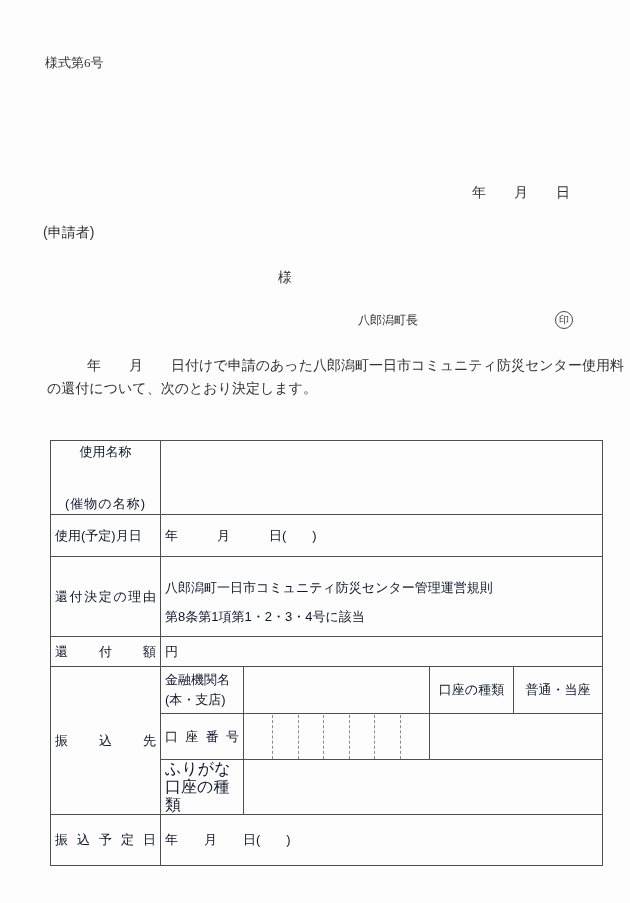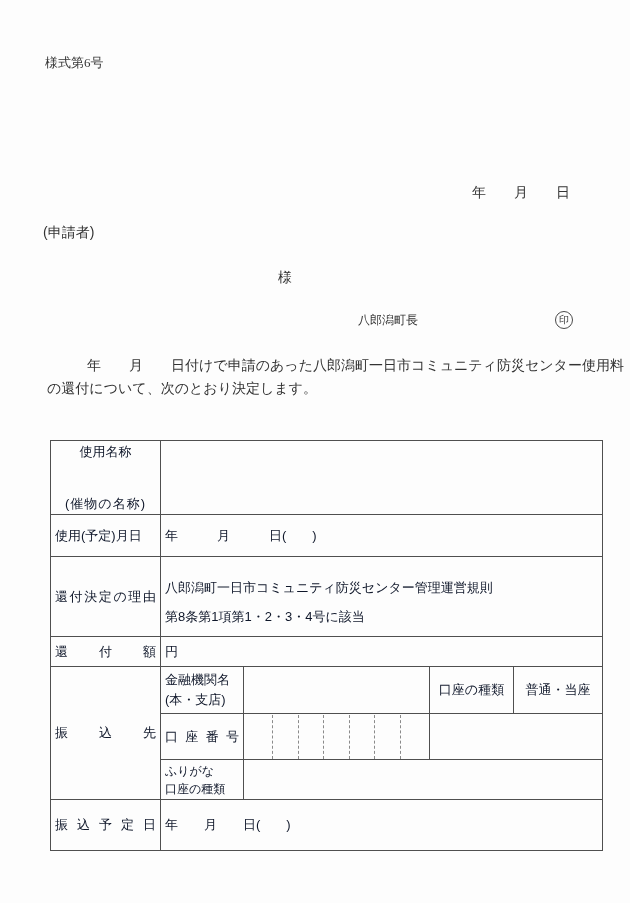--- a/index.html
+++ b/index.html
@@ -47,21 +47,21 @@
   .reason-value .l1 { margin-top:11px; }
   .reason-value .l2 { margin-top:11px; }
 
   .amount-value { padding-left:116px; }
   .usage-date-value { padding-left:59px; }
   .transfer-date-value { padding-left:37px; }
 
   .furikomi-label { padding-top:7px; }
 
   .bank-cell { padding-top:3px; vertical-align:top; line-height:20px; padding-left:2px; }
-  .holder-cell { padding-top:3px; vertical-align:top; line-height:18px; padding-left:9px; font-size:12px; }
+  .holder-cell { padding-top:3px; vertical-align:top; line-height:18px; padding-left:9px; font-size:16px; }
   .center { text-align:center; }
 
   td.digits { padding:0; }
   .digits-inner { display:flex; height:44px; }
   .digits-inner .dcell { flex:1; border-right:1px dashed #8a8a8a; }
   .digits-inner .dcell:last-child { border-right:none; }
 
   .acct-label { padding:0 7px; }
 </style>
 </head>

